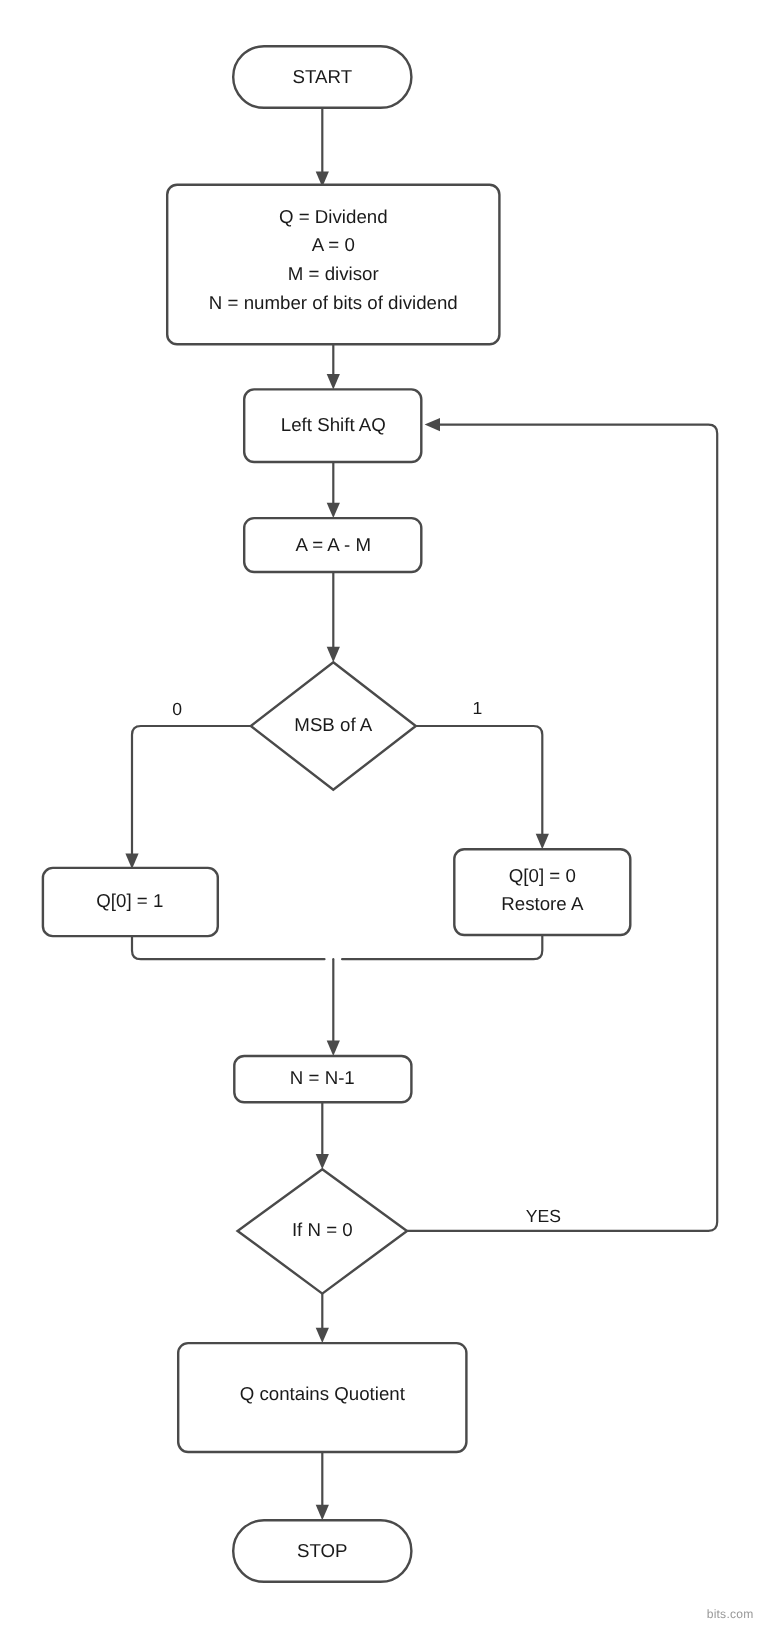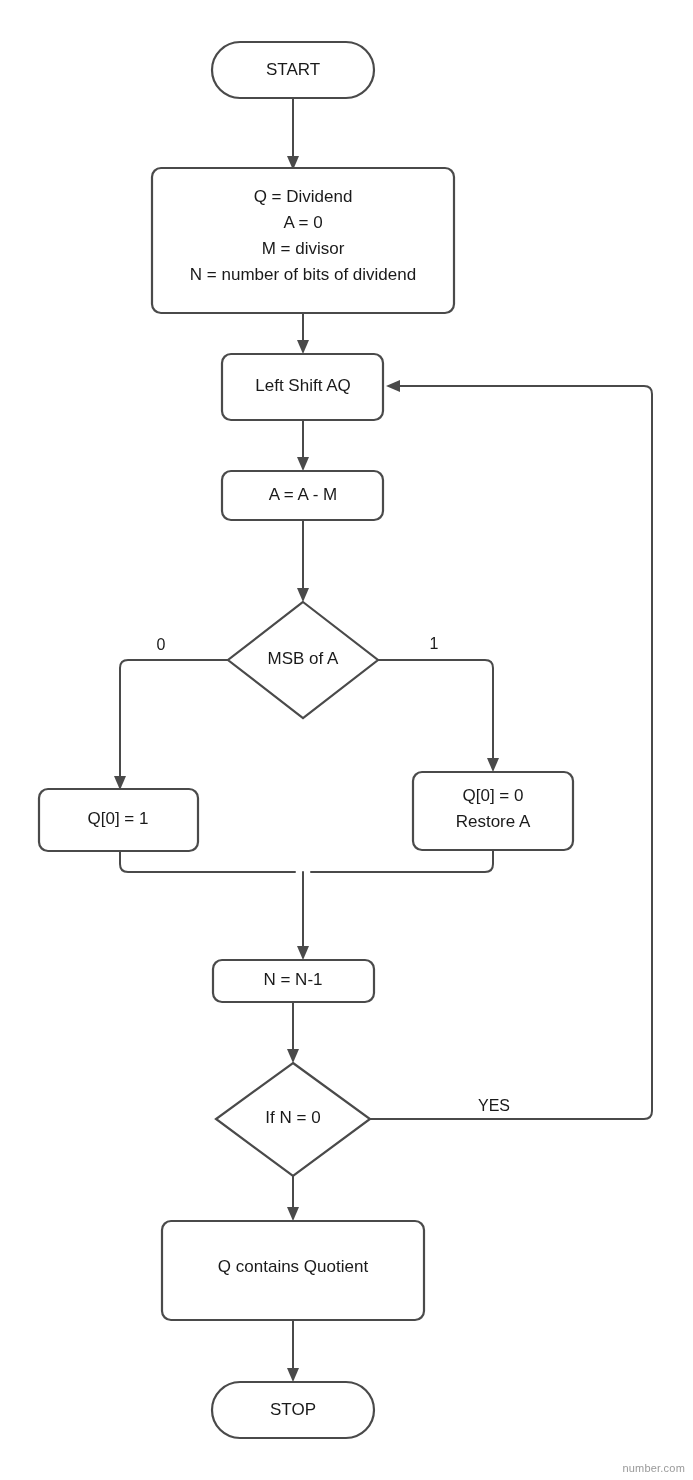--- a/index.html
+++ b/index.html
@@ -177,13 +177,13 @@
     <text class="node-label" x="293" y="1268">Q contains Quotient</text>
   </g>
 
   <g>
     <rect class="node-shape" x="212" y="1382" width="162" height="56" rx="28" ry="28"></rect>
     <text class="node-label" x="293" y="1411">STOP</text>
   </g>
 
 </svg>
 
-<div class="watermark-text">number.com</div>
+<div class="watermark-text">bits.com</div>
 
 </body></html>

